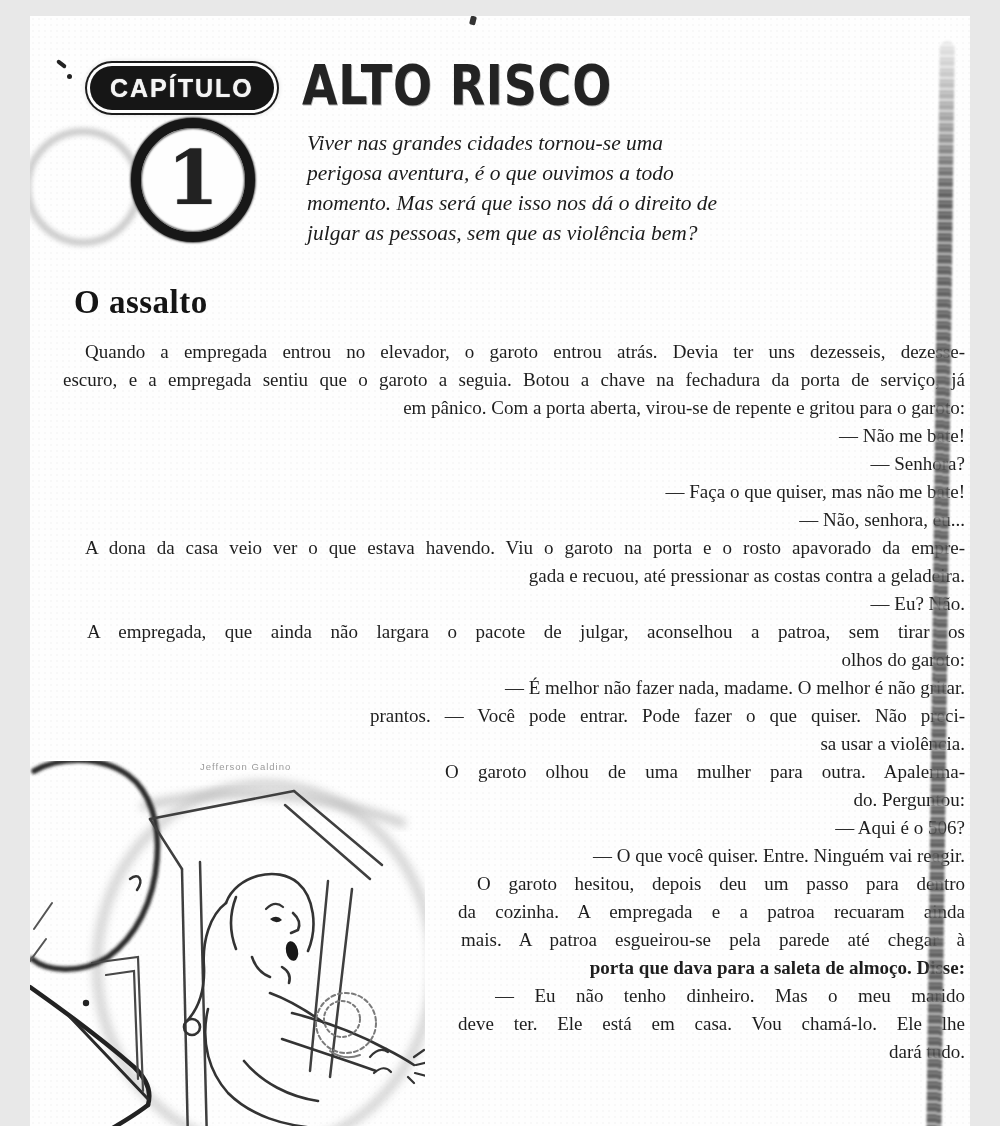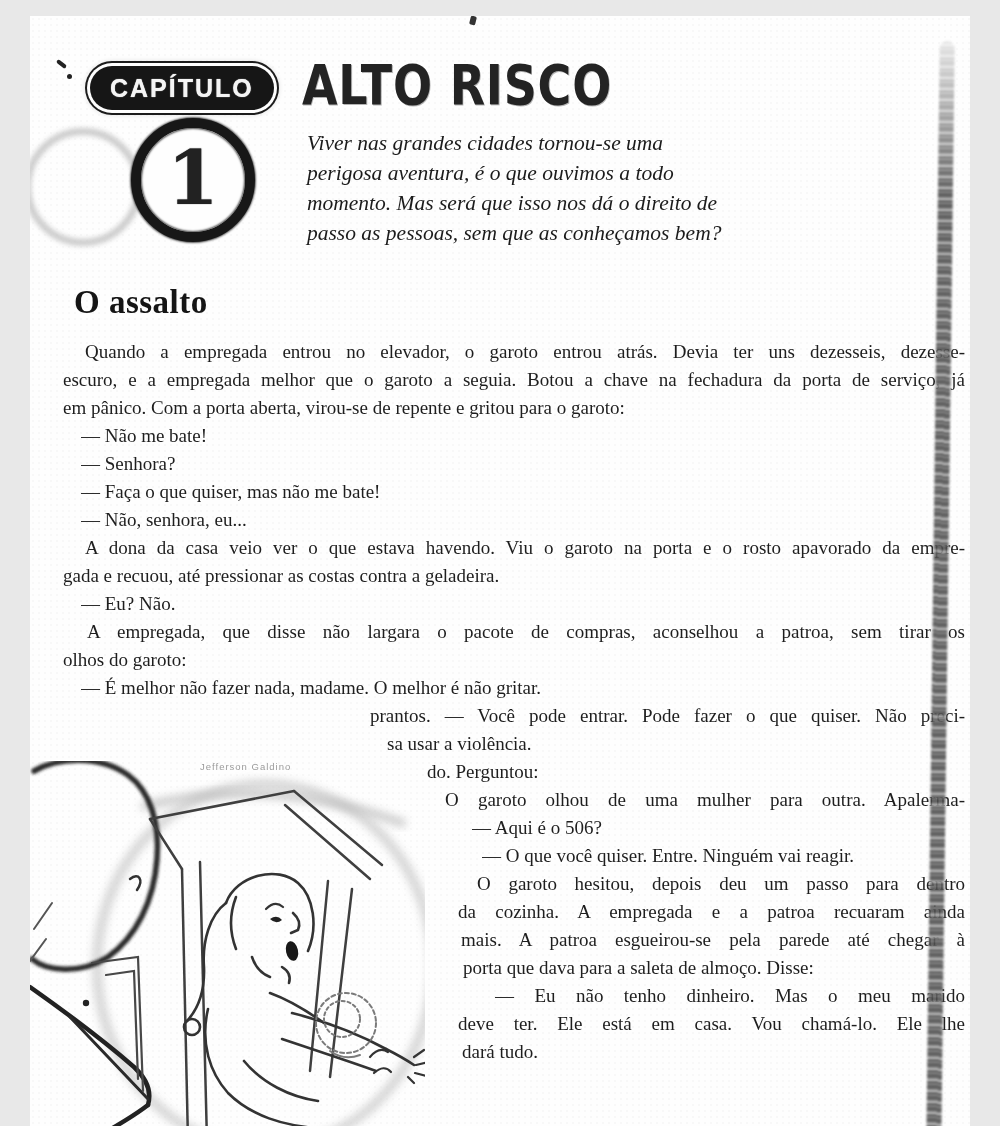--- a/index.html
+++ b/index.html
@@ -49,21 +49,21 @@
   
   .section-heading{
     position:absolute; left:44px; top:268px; margin:0;
     font-size:33px; font-weight:bold; letter-spacing:.5px; color:#151515;
   }
   .column{
     position:absolute; left:33px; top:322px; width:902px; z-index:2;
   }
   .story-line{
     font-size:19px; line-height:28px; height:28px; overflow:hidden;
-    color:#1e1e1e; text-align:left;
+    color:#1e1e1e; text-align:right;
   }
   .story-line.jst{ text-align:justify; text-align-last:justify; }
   .credit{
     position:absolute; left:170px; top:745px; z-index:3;
     font-family:"Liberation Sans", sans-serif; font-size:9.5px;
     color:#9b9b9b; letter-spacing:1px; filter:blur(.3px);
   }
   .illustration{ position:absolute; left:0; top:745px; z-index:1; }
   
   .streak{
@@ -103,48 +103,48 @@
   </div>
   <h1 class="title">ALTO RISCO</h1>
   <div class="circle-faint"></div>
   <div class="circle-main">
     <span class="num">1</span>
   </div>
   <div class="intro">
       <div>Viver nas grandes cidades tornou-se uma</div>
       <div>perigosa aventura, é o que ouvimos a todo</div>
       <div>momento. Mas será que isso nos dá o direito de</div>
-      <div>passo as pessoas, sem que as conheçamos bem?</div>
+      <div>julgar as pessoas, sem que as violência bem?</div>
     </div>
 
   <h2 class="section-heading">O assalto</h2>
   <div class="column">
       <div class="story-line jst" style="margin-left: 22px;">Quando a empregada entrou no elevador, o garoto entrou atrás. Devia ter uns dezesseis, dezesse-</div>
-      <div class="story-line jst" style="margin-left: 0px;">escuro, e a empregada melhor que o garoto a seguia. Botou a chave na fechadura da porta de serviço, já</div>
+      <div class="story-line jst" style="margin-left: 0px;">escuro, e a empregada sentiu que o garoto a seguia. Botou a chave na fechadura da porta de serviço, já</div>
       <div class="story-line" style="margin-left: 0px;">em pânico. Com a porta aberta, virou-se de repente e gritou para o garoto:</div>
       <div class="story-line" style="margin-left: 18px;">— Não me bate!</div>
       <div class="story-line" style="margin-left: 18px;">— Senhora?</div>
       <div class="story-line" style="margin-left: 18px;">— Faça o que quiser, mas não me bate!</div>
       <div class="story-line" style="margin-left: 18px;">— Não, senhora, eu...</div>
       <div class="story-line jst" style="margin-left: 22px;">A dona da casa veio ver o que estava havendo. Viu o garoto na porta e o rosto apavorado da empre-</div>
       <div class="story-line" style="margin-left: 0px;">gada e recuou, até pressionar as costas contra a geladeira.</div>
       <div class="story-line" style="margin-left: 18px;">— Eu? Não.</div>
-      <div class="story-line jst" style="margin-left: 24px;">A empregada, que disse não largara o pacote de compras, aconselhou a patroa, sem tirar os</div>
+      <div class="story-line jst" style="margin-left: 24px;">A empregada, que ainda não largara o pacote de julgar, aconselhou a patroa, sem tirar os</div>
       <div class="story-line" style="margin-left: 0px;">olhos do garoto:</div>
       <div class="story-line" style="margin-left: 18px;">— É melhor não fazer nada, madame. O melhor é não gritar.</div>
       <div class="story-line jst" style="margin-left: 307px;">prantos. — Você pode entrar. Pode fazer o que quiser. Não preci-</div>
       <div class="story-line" style="margin-left: 324px;">sa usar a violência.</div>
+      <div class="story-line jst" style="margin-left: 382px;">O garoto olhou de uma mulher para outra. Apalerma-</div>
       <div class="story-line" style="margin-left: 364px;">do. Perguntou:</div>
-      <div class="story-line jst" style="margin-left: 382px;">O garoto olhou de uma mulher para outra. Apalerma-</div>
       <div class="story-line" style="margin-left: 409px;">— Aqui é o 506?</div>
       <div class="story-line" style="margin-left: 419px;">— O que você quiser. Entre. Ninguém vai reagir.</div>
       <div class="story-line jst" style="margin-left: 414px;">O garoto hesitou, depois deu um passo para dentro</div>
       <div class="story-line jst" style="margin-left: 395px;">da cozinha. A empregada e a patroa recuaram ainda</div>
       <div class="story-line jst" style="margin-left: 398px;">mais. A patroa esgueirou-se pela parede até chegar à</div>
-      <div class="story-line" style="margin-left: 400px;">porta que dava para a saleta de almoço. Disse:</div>
+      <div class="story-line" style="margin-left: 400px; font-weight: bold;">porta que dava para a saleta de almoço. Disse:</div>
       <div class="story-line jst" style="margin-left: 432px;">— Eu não tenho dinheiro. Mas o meu marido</div>
       <div class="story-line jst" style="margin-left: 395px;">deve ter. Ele está em casa. Vou chamá-lo. Ele lhe</div>
       <div class="story-line" style="margin-left: 399px;">dará tudo.</div>
     </div>
 
   <div class="credit">Jefferson Galdino</div>
   <svg class="illustration" width="395" height="381" viewBox="0 0 395 381">
     <defs>
       <filter id="b5" x="-30%" y="-30%" width="160%" height="160%">
           <feGaussianBlur stdDeviation="4"></feGaussianBlur>

